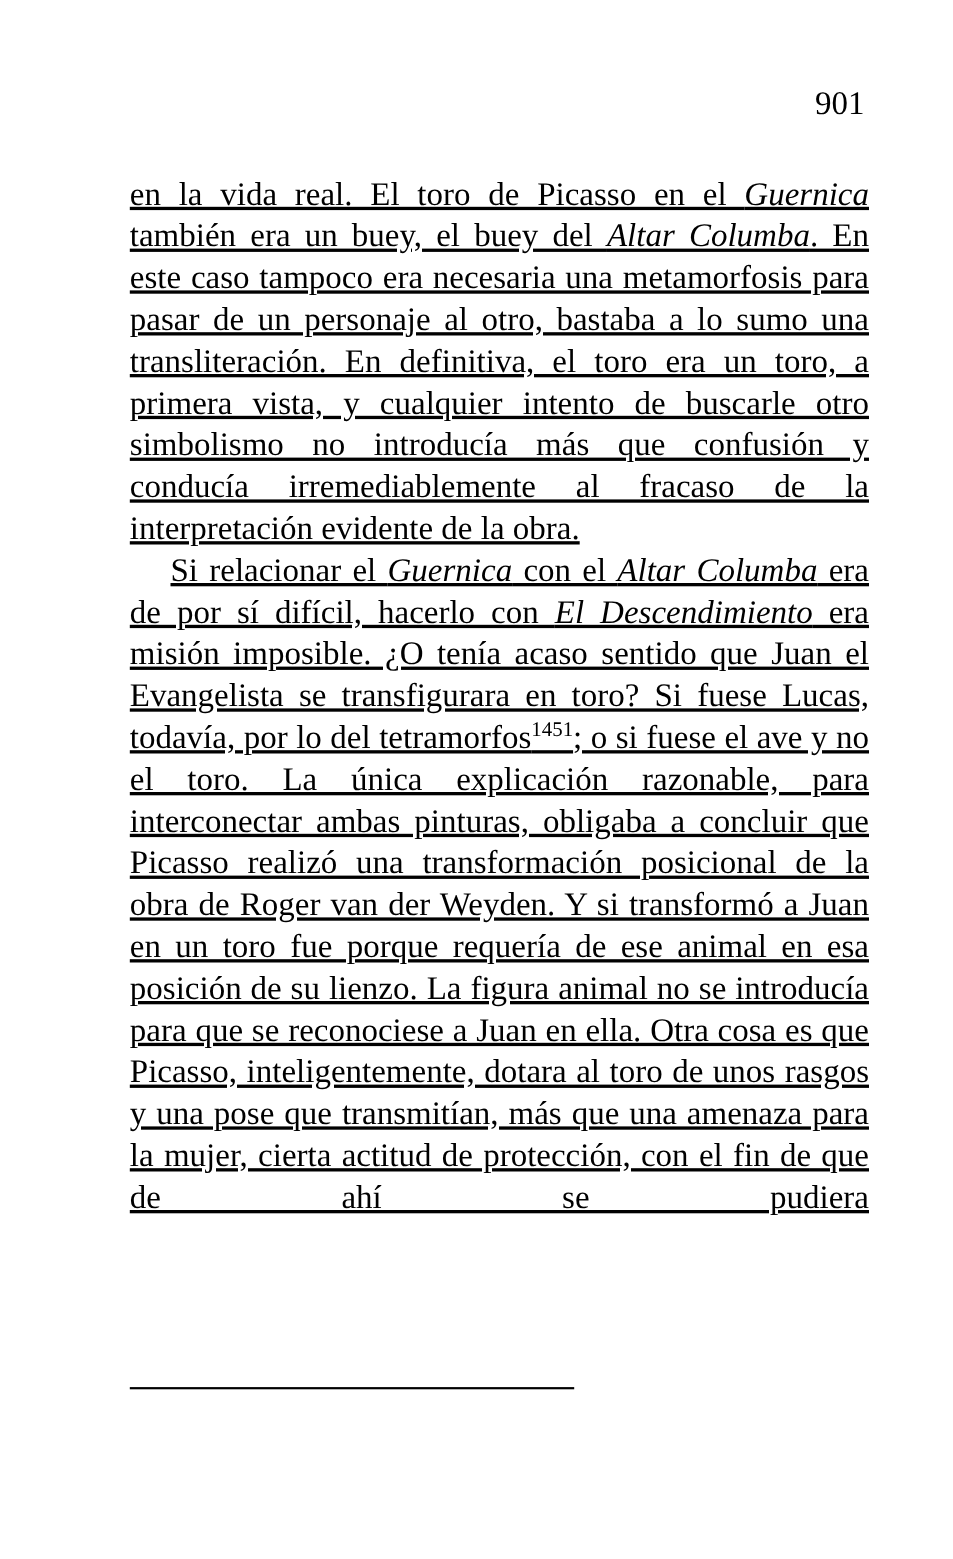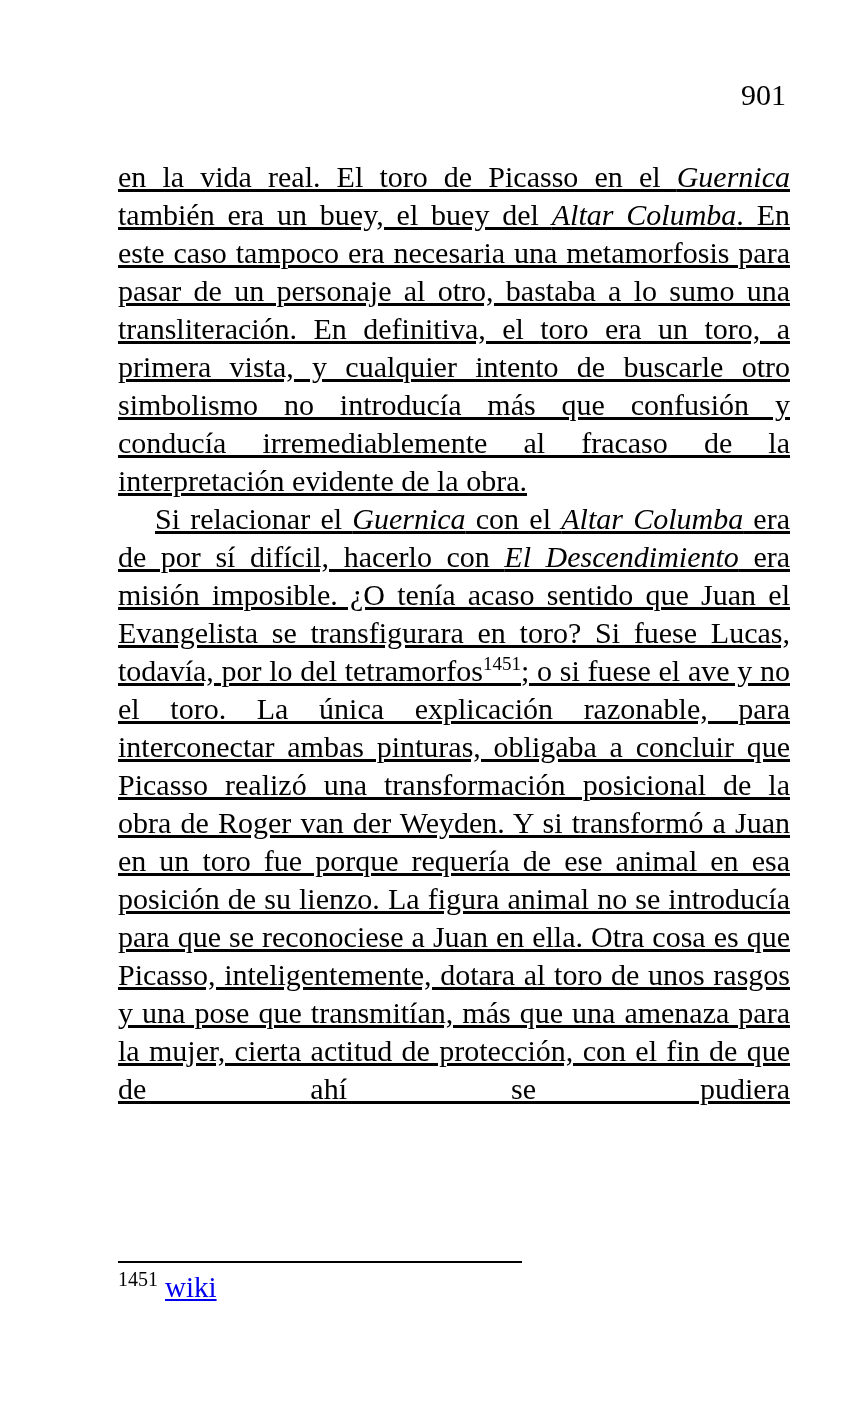--- a/index.html
+++ b/index.html
@@ -85,18 +85,15 @@
 
   <div class="page-number">901</div>
 
   <div class="text-body">
       <p><span>en la vida real. El toro de Picasso en el </span><i>Guernica</i><span> también era un buey, el buey del </span><i>Altar Columba</i><span>. En este caso tampoco era necesaria una metamorfosis para pasar de un personaje al otro, bastaba a lo sumo una transliteración. En definitiva, el toro era un toro, a primera vista, y cualquier intento de buscarle otro simbolismo no introducía más que confusión y conducía irremediablemente al fracaso de la interpretación evidente de la obra.</span></p>
       <p class="indent justify-last"><span>Si relacionar el </span><i>Guernica</i><span> con el </span><i>Altar Columba</i><span> era de por sí difícil, hacerlo con </span><i>El Descendimiento</i><span> era misión imposible. ¿O tenía acaso sentido que Juan el Evangelista se transfigurara en toro? Si fuese Lucas, todavía, por lo del tetramorfos</span><sup class="fnref">1451</sup><span>; o si fuese el ave y no el toro. La única explicación razonable, para interconectar ambas pinturas, obligaba a concluir que Picasso realizó una transformación posicional de la obra de Roger van der Weyden. Y si transformó a Juan en un toro fue porque requería de ese animal en esa posición de su lienzo. La figura animal no se introducía para que se reconociese a Juan en ella. Otra cosa es que Picasso, inteligentemente, dotara al toro de unos rasgos y una pose que transmitían, más que una amenaza para la mujer, cierta actitud de protección, con el fin de que de ahí se pudiera</span></p>
     </div>
 
   <div class="footnote-area">
     <div class="footnote-rule"></div>
-    <div class="footnote-line">
-      <sup class="footnote-marker">1451</sup><a class="footnote-link" href="#" style="color: rgb(0, 0, 238);">wiki</a>
-    </div>
   </div>
 
 </div>
 
 </body></html>

